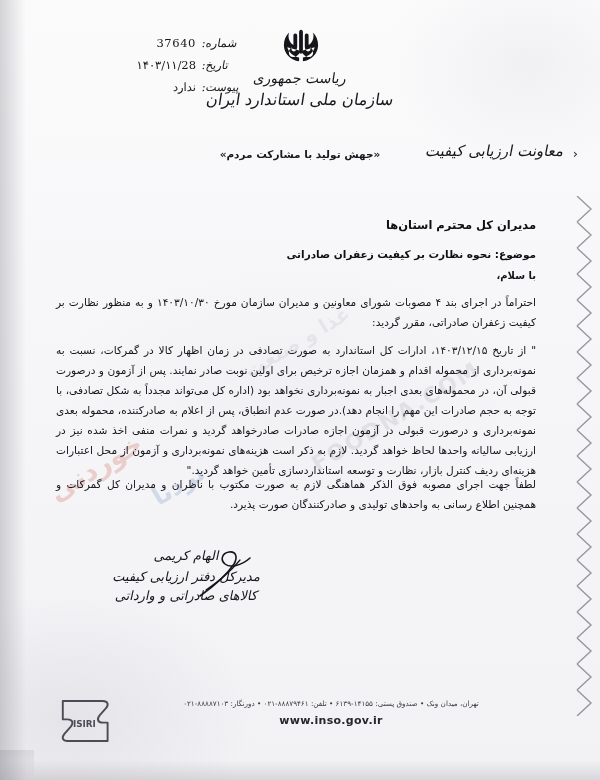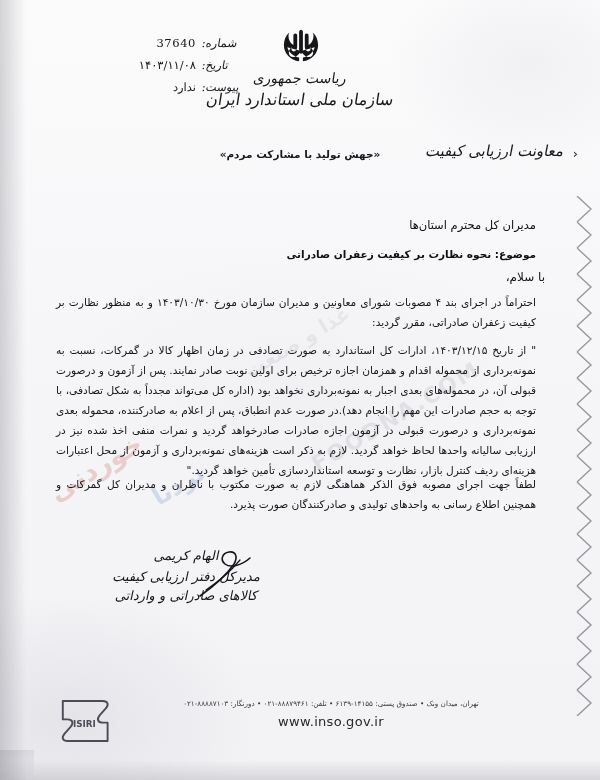--- a/index.html
+++ b/index.html
@@ -94,29 +94,29 @@
     font-size:15px;color:#17171b;transform:skewX(-11deg);
     white-space:nowrap;
   }
   .dept-caret{
     position:absolute;right:22px;top:146px;font-size:13px;color:#27272c;
   }
 
   
   .addressee{
     position:absolute;right:64px;top:218px;
-    font-size:11.5px;font-weight:normal;color:#101014;
+    font-size:11.5px;font-weight:bold;color:#101014;
   }
   .subject{
     position:absolute;right:64px;top:248px;
     font-size:10.5px;font-weight:bold;color:#101014;
   }
   .greeting{
-    position:absolute;right:55px;top:270px;
-    font-size:12px;color:#15151a;
+    position:absolute;right:64px;top:270px;
+    font-size:10px;color:#15151a;font-weight:bold;
   }
   .para{
     position:absolute;right:64px;left:56px;
     font-size:10.6px;line-height:20px;color:#15151a;
     text-align:justify;text-justify:inter-word;
   }
   .p1{top:292px;}
   .p2{top:340px;}
   .p3{top:474px;}
 
@@ -144,21 +144,21 @@
   }
   .foot-lines{
     position:absolute;right:68px;left:130px;top:698px;
     text-align:center;color:#3b3b44;
   }
   .foot-line{
     font-size:7.2px;line-height:12.5px;letter-spacing:.1px;white-space:nowrap;
     direction:rtl;
   }
   .foot-url{
-    margin-top:3px;font-size:13px;font-weight:normal;color:#26262c;
+    margin-top:3px;font-size:11px;font-weight:bold;color:#26262c;
     direction:ltr;letter-spacing:.3px;
   }
   .corner-fold{
     position:absolute;left:0;bottom:0;width:34px;height:30px;
     background:linear-gradient(135deg,rgba(150,148,158,.35),rgba(150,148,158,0));
     pointer-events:none;
   }
 </style>
 </head>
 <body>
@@ -200,21 +200,21 @@
   <div class="org-line org2">سازمان ملی استاندارد ایران</div>
   <div class="slogan">«جهش تولید با مشارکت مردم»</div>
 
   <div class="meta">
     <div class="meta-row">
       <span class="meta-label">شماره:</span>
       <span class="meta-value">37640</span>
     </div>
     <div class="meta-row">
       <span class="meta-label">تاریخ:</span>
-      <span class="meta-value">۱۴۰۳/۱۱/۰۸</span>
+      <span class="meta-value">۱۴۰۳/۱۱/28</span>
     </div>
     <div class="meta-row">
       <span class="meta-label">پیوست:</span>
       <span class="meta-value">ندارد</span>
     </div>
   </div>
 
   <div class="dept-caret">‹</div>
   <div class="dept">معاونت ارزیابی کیفیت</div>
 

